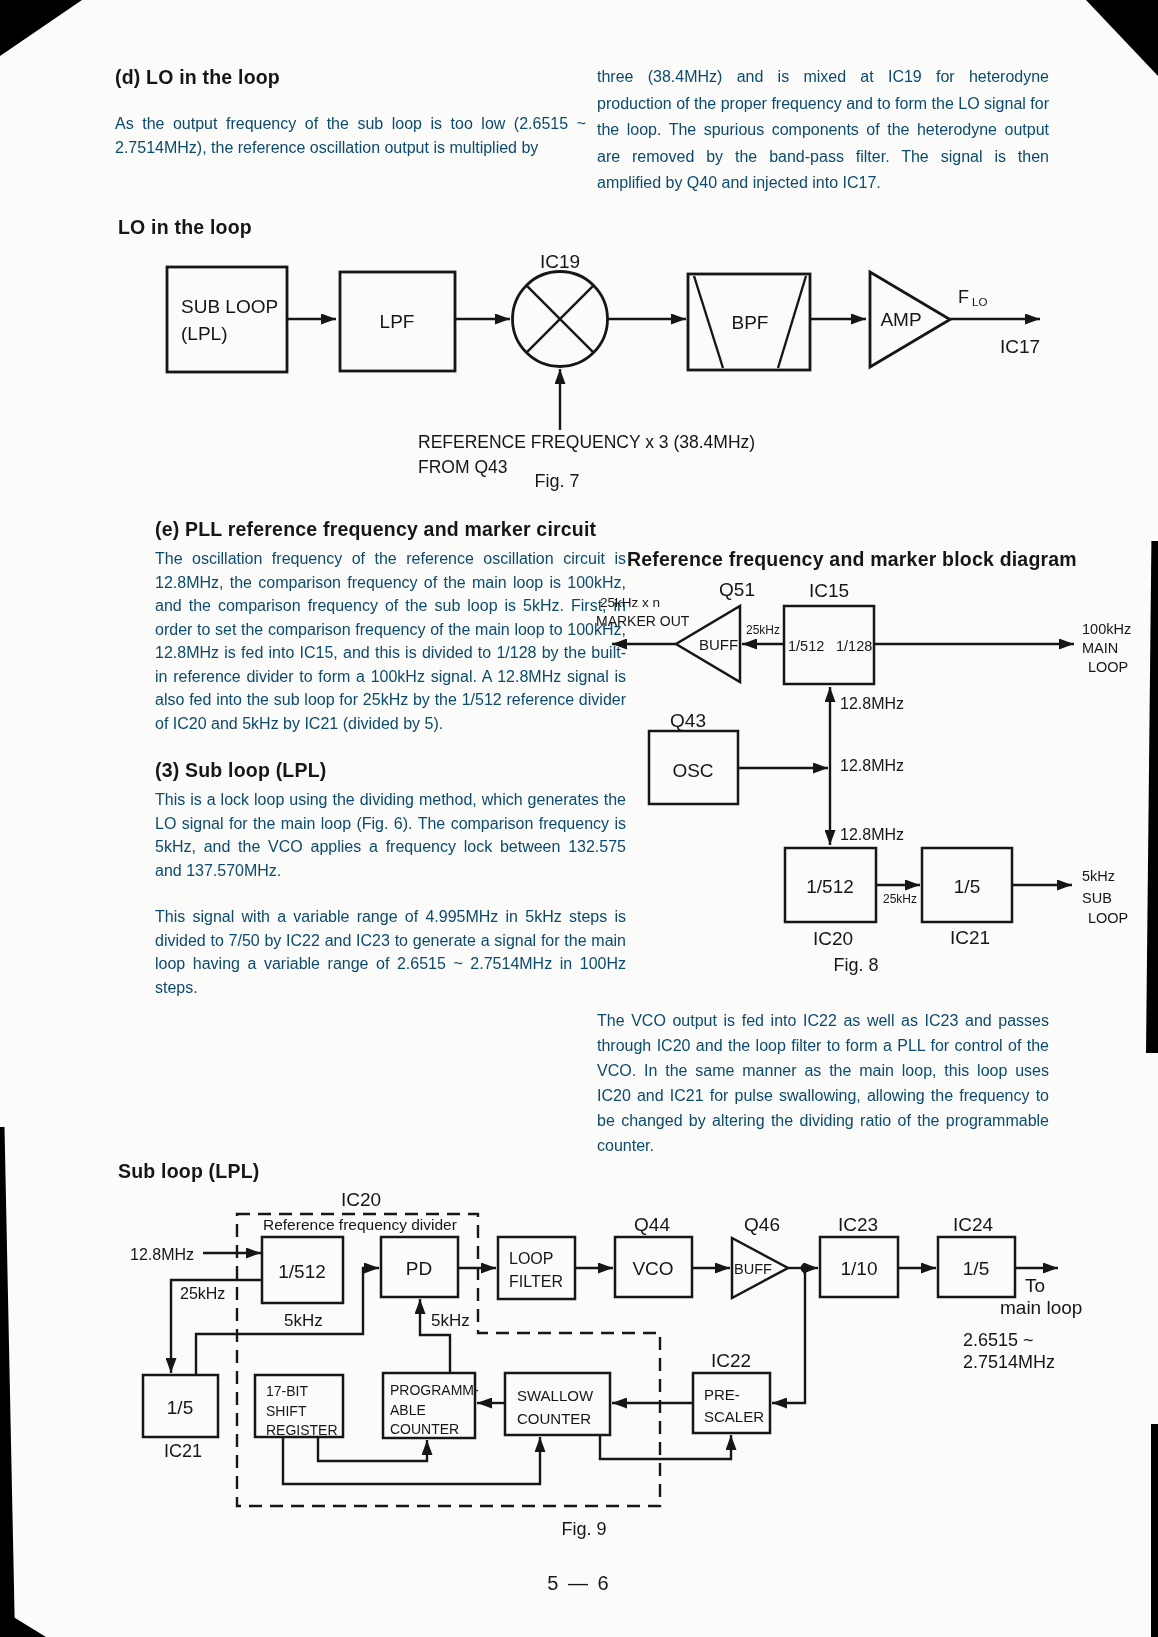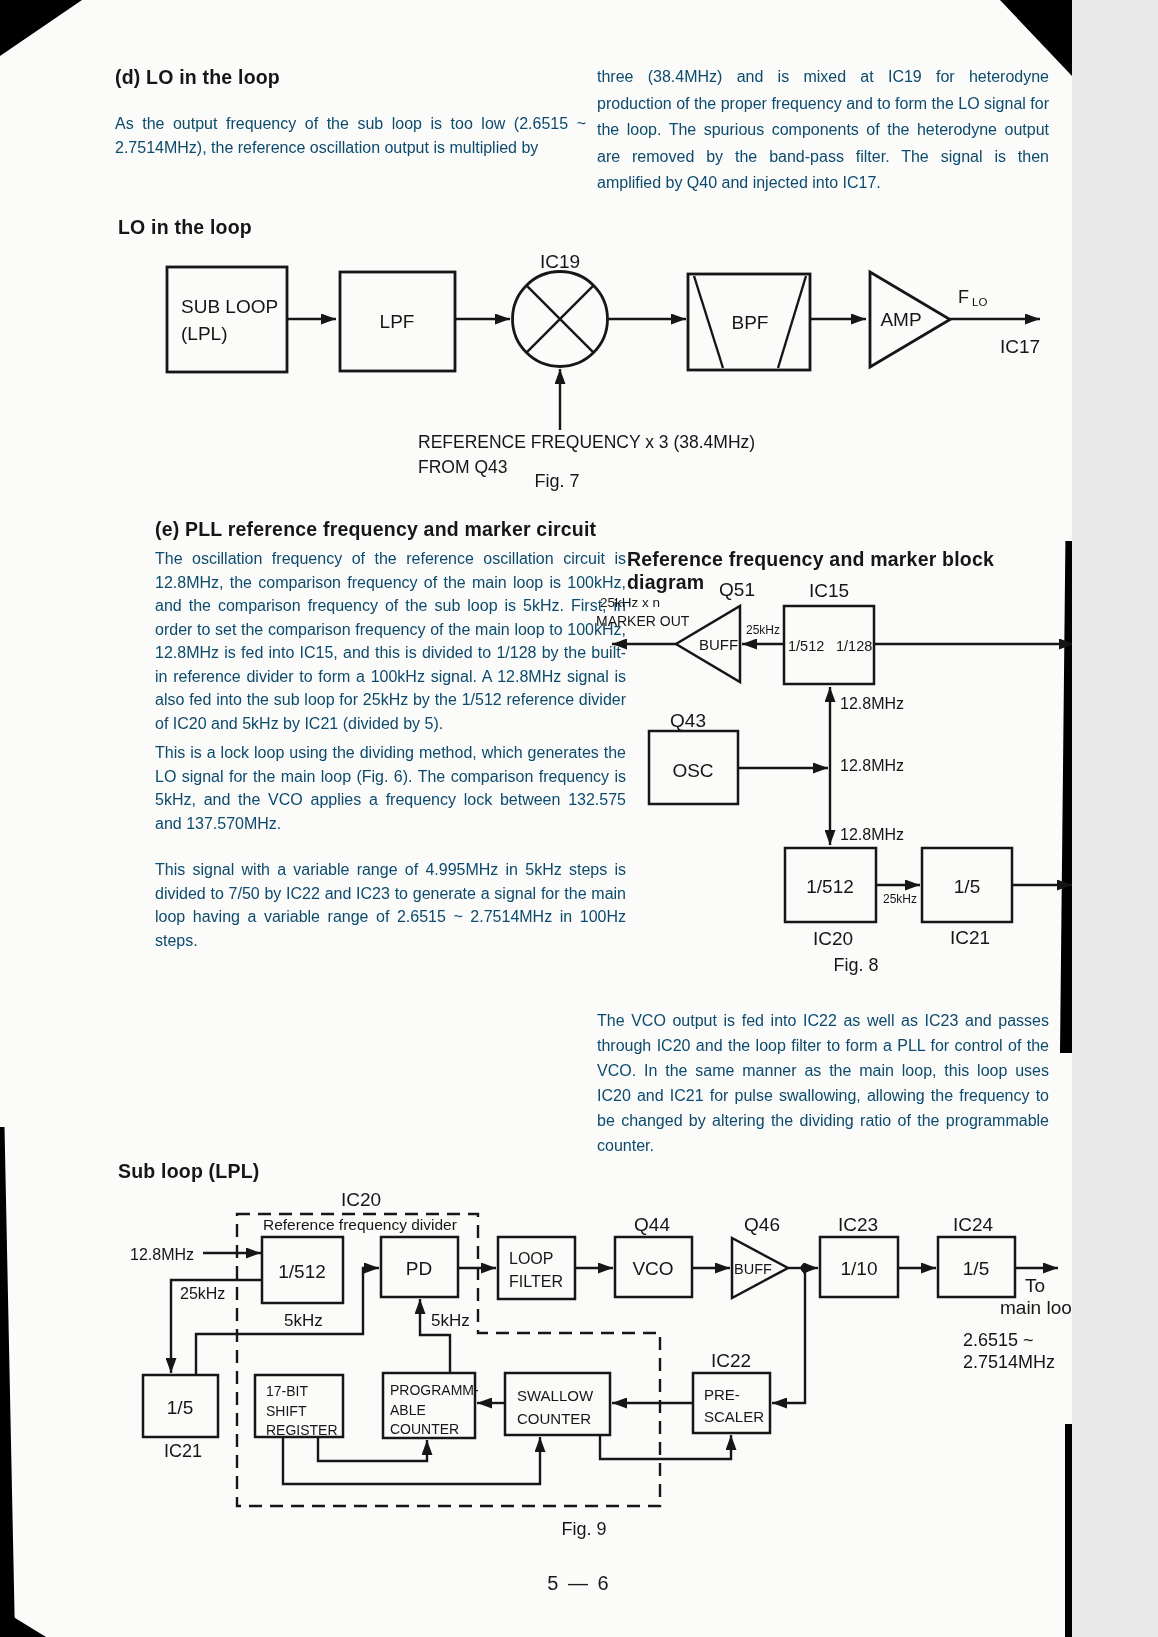--- a/index.html
+++ b/index.html
@@ -1,16 +1,16 @@
 <!DOCTYPE html>
 <html><head>
 <meta charset="utf-8">
 <style>
   html,body{margin:0;padding:0;background:#e8e8e8;}
-  .page{position:relative;width:1072px;height:1637px;background:#fbfbf9;overflow:hidden;
+  .page{position:relative;width:1158px;height:1637px;background:#fbfbf9;overflow:hidden;
         font-family:"Liberation Sans",sans-serif;color:#161616;}
   .abs{position:absolute;}
   .h{font-weight:bold;font-size:19.5px;letter-spacing:.2px;}
   .body{font-size:16px;line-height:23.5px;text-align:justify;color:#0c4a6e;}
   .body.loose{line-height:26.5px;}
   .body.mid{line-height:25px;}
   .gap{margin-top:23px;}
   svg{position:absolute;overflow:visible;}
   svg text{fill:#161616;font-family:"Liberation Sans",sans-serif;}
   .ln{stroke:#161616;stroke-width:2.4;fill:none;}
@@ -75,20 +75,21 @@
     <text x="1000" y="353" font-size="19">IC17</text>
     <line class="ln" x1="560" y1="430" x2="560" y2="369" marker-end="url(#m7)"></line>
     <text x="418" y="448" font-size="17.5">REFERENCE FREQUENCY x 3 (38.4MHz)</text>
     <text x="418" y="473" font-size="17.5">FROM Q43</text>
     <text x="557" y="487" font-size="18" text-anchor="middle">Fig. 7</text>
   </svg>
 
   <div class="abs" style="left:115px;top:518px;width:471px;margin-left:40px;">
     <div class="h">(e)  PLL reference frequency and marker circuit</div>
     <div class="body" style="margin-top:6px;">The oscillation frequency of the reference oscillation circuit is 12.8MHz, the comparison frequency of the main loop is 100kHz, and the comparison frequency of the sub loop is 5kHz. First, in order to set the comparison frequency of the main loop to 100kHz, 12.8MHz is fed into IC15, and this is divided to 1/128 by the built-in reference divider to form a 100kHz signal. A 12.8MHz signal is also fed into the sub loop for 25kHz by the 1/512 reference divider of IC20 and 5kHz by IC21 (divided by 5).</div>
+    <div class="h" style="margin-top:24px;">(3)  Sub loop (LPL)</div>
     <div class="body" style="margin-top:6px;">This is a lock loop using the dividing method, which generates the LO signal for the main loop (Fig. 6). The comparison frequency is 5kHz, and the VCO applies a frequency lock between 132.575 and 137.570MHz.</div>
     <div class="body gap">This signal with a variable range of 4.995MHz in 5kHz steps is divided to 7/50 by IC22 and IC23 to generate a signal for the main loop having a variable range of 2.6515 ~ 2.7514MHz in 100Hz steps.</div>
   </div>
 
   <div class="abs h" style="left:627px;top:548px;">Reference frequency and marker block diagram</div>
 
   <svg style="left:578px;top:575px;" width="557" height="405" viewBox="578 575 557 405">
     <defs>
       <marker id="m8" markerWidth="15" markerHeight="11" refX="15" refY="5.5" orient="auto" markerUnits="userSpaceOnUse">
         <path d="M0,0 L15,5.5 L0,11 Z" fill="#161616"></path>

